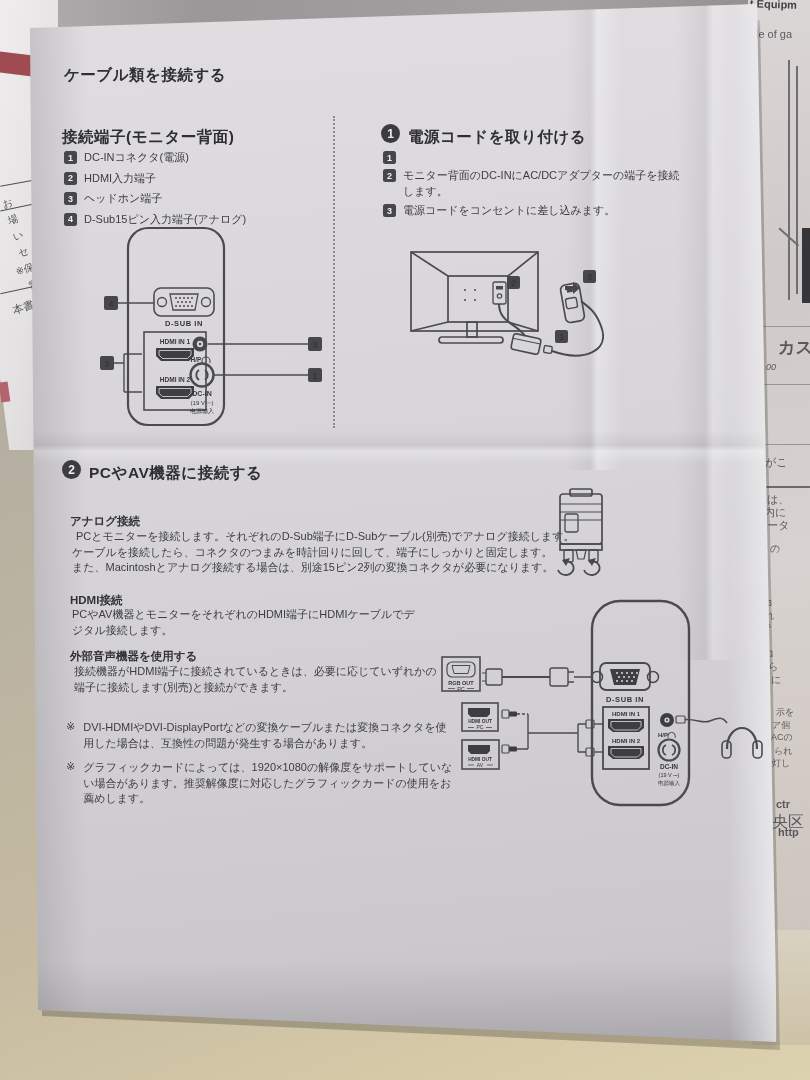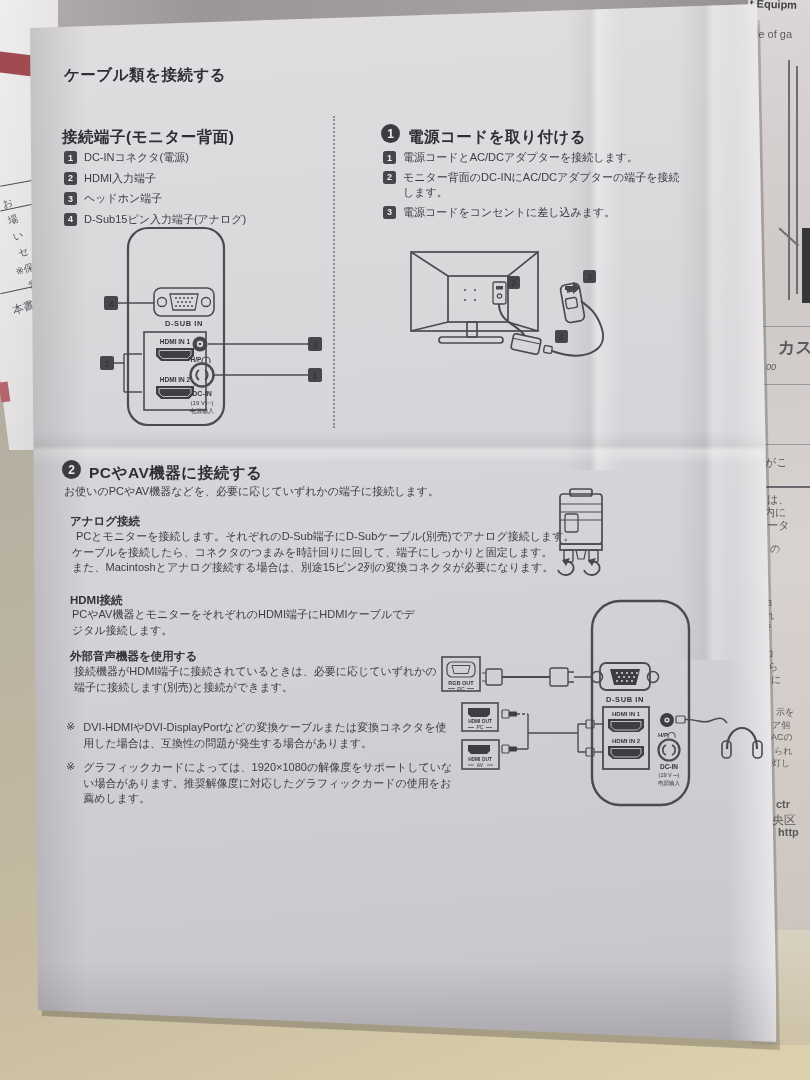--- a/index.html
+++ b/index.html
@@ -157,21 +157,21 @@
       <span style="top: 634px; left: 2px; font-size: 10px;">外と</span>
       <span style="top: 647px; left: 6px; font-size: 10px;">トロ</span>
       <span style="top: 660px; left: 10px; font-size: 10px;">もら</span>
       <span style="top: 673px; left: 13px; font-size: 10px;">送に</span>
       <span style="top: 706px; left: 28px; font-size: 9px;">示を</span>
       <span style="top: 719px; left: 24px; font-size: 9px;">ア個</span>
       <span style="top: 731px; left: 20px; font-size: 9px;">(ACの</span>
       <span style="top: 745px; left: 26px; font-size: 9px;">られ</span>
       <span style="top: 757px; left: 24px; font-size: 9px;">灯し</span>
       <span style="top: 798px; left: 28px; font-size: 11px; font-weight: bold;">ctr</span>
-      <span style="top: 812px; left: 24px; font-size: 12px; text-align: center;">央区</span>
+      <span style="top: 812px; left: 24px; font-size: 16px; text-align: center;">央区</span>
       <span style="top: 826px; left: 30px; font-size: 11px; font-weight: bold;">http</span>
     </div>
 </div>
 <div id="right-sheet-bottom"></div>
 
 <div id="paper-shadow"></div>
 
 <div id="paper">
   <div id="crease-v1" class="crease"></div>
   <div id="crease-v2" class="crease"></div>
@@ -204,21 +204,20 @@
 
   <div id="divider"></div>
 
   <div id="power-head">
     <span class="circle-num">1</span>
     <span class="h1" style="position:static">電源コードを取り付ける</span>
   </div>
   <div id="power-steps">
     <div class="row">
       <span class="badge">1</span>
-      <span class="body" style="position:static">電源コードとAC/DCアダプターを接続します。</span>
     </div>
     <div class="row">
       <span class="badge">2</span>
       <span class="body" style="position:static">モニター背面のDC-INにAC/DCアダプターの端子を接続します。</span>
     </div>
     <div class="row">
       <span class="badge">3</span>
       <span class="body" style="position:static">電源コードをコンセントに差し込みます。</span>
     </div>
   </div>
@@ -339,21 +338,20 @@
     <g>
       <rect x="190" y="30" width="13" height="13" rx="2" fill="#47474b"></rect>
       <text x="196.5" y="39.8" text-anchor="middle" font-size="8.5" font-weight="bold" fill="#f2f2f2">3</text>
     </g>
   </svg>
 
   <div id="sec2-head">
     <span class="circle-num">2</span>
     <span class="h1" style="position:static">PCやAV機器に接続する</span>
   </div>
-  <div id="sec2-intro" class="body">お使いのPCやAV機器などを、必要に応じていずれかの端子に接続します。</div>
 
   <div id="analog-h" class="bsub">アナログ接続</div>
   <div id="analog-body" class="body">
     <div class="l1 nowrap">PCとモニターを接続します。それぞれのD-Sub端子にD-Subケーブル(別売)でアナログ接続します。</div>
     <div class="nowrap">ケーブルを接続したら、コネクタのつまみを時計回りに回して、端子にしっかりと固定します。</div>
     <div class="nowrap">また、Macintoshとアナログ接続する場合は、別途15ピン2列の変換コネクタが必要になります。</div>
   </div>
 
   <svg id="svgC" width="105" height="105" viewBox="0 0 105 105">
     <g class="sline" stroke-width="1.7">

